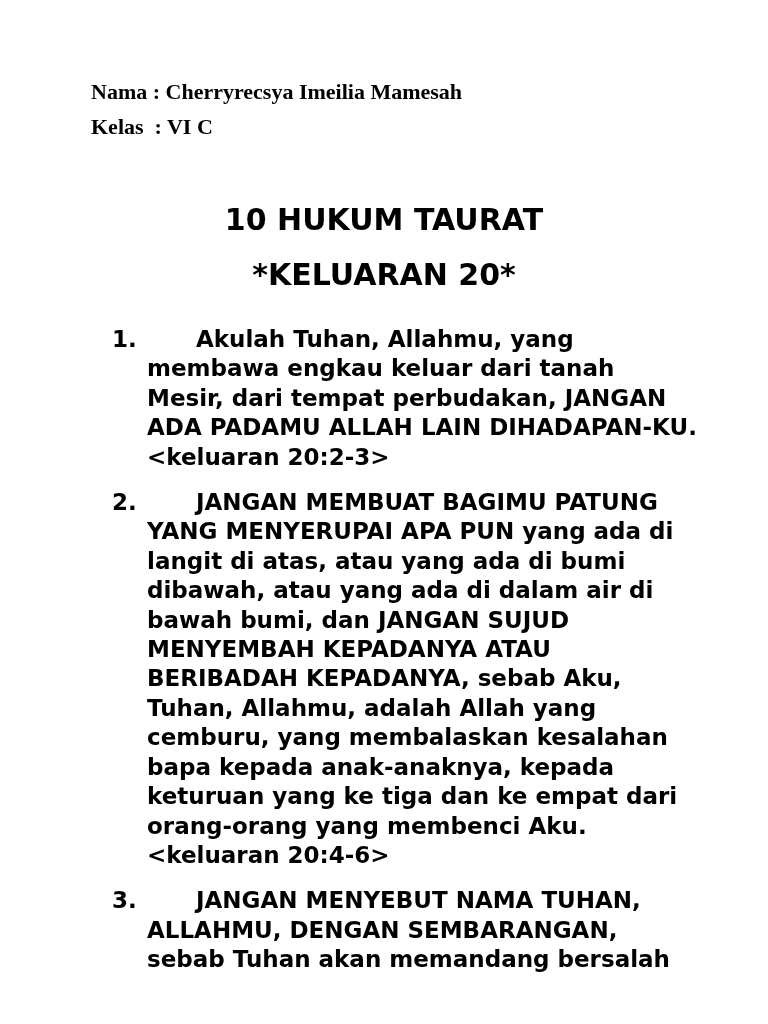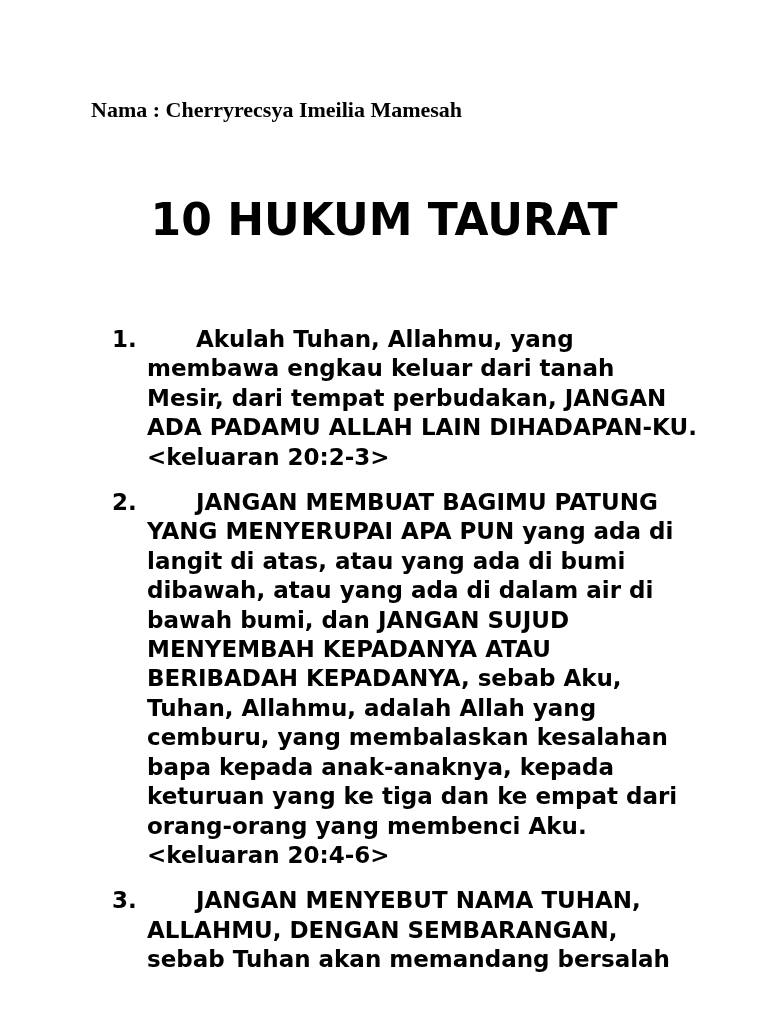--- a/index.html
+++ b/index.html
@@ -12,39 +12,39 @@
     width: 768px;
     height: 1024px;
     background: #ffffff;
     color: #000000;
     overflow: hidden;
   }
   
   .header {
     position: absolute;
     left: 91px;
-    top: 92px;
+    top: 74px;
     font-family: "Liberation Serif", serif;
     font-weight: bold;
     font-size: 22px;
     line-height: 35px;
   }
   .header-line {
     white-space: pre-wrap;
   }
   
   .title-block {
     position: absolute;
     left: 0;
     top: 192px;
     width: 768px;
     text-align: center;
     font-family: "DejaVu Sans", sans-serif;
     font-weight: bold;
-    font-size: 44px;
+    font-size: 30px;
     line-height: 55px;
   }
   
   .commandments {
     position: absolute;
     left: 112px;
     top: 309px;
     width: 622px;
     margin: 0;
     padding: 0;
@@ -69,24 +69,26 @@
     white-space: pre-wrap;
   }
 </style>
 </head>
 <body>
 
 <div class="page">
 
   <div class="header">
     <div class="header-line">Nama : Cherryrecsya Imeilia Mamesah</div>
+    <div class="header-line">Kelas  : VI C</div>
   </div>
 
   <div class="title-block">
     <div class="title-line">10 HUKUM TAURAT</div>
+    <div class="title-line">*KELUARAN 20*</div>
   </div>
 
   <ol class="commandments">
     <li class="item">
       <span class="item-number">1.</span>
       <p class="item-text">Akulah Tuhan, Allahmu, yang
 membawa engkau keluar dari tanah
 Mesir, dari tempat perbudakan, JANGAN
 ADA PADAMU ALLAH LAIN DIHADAPAN-KU.
 &lt;keluaran 20:2-3&gt;</p>

